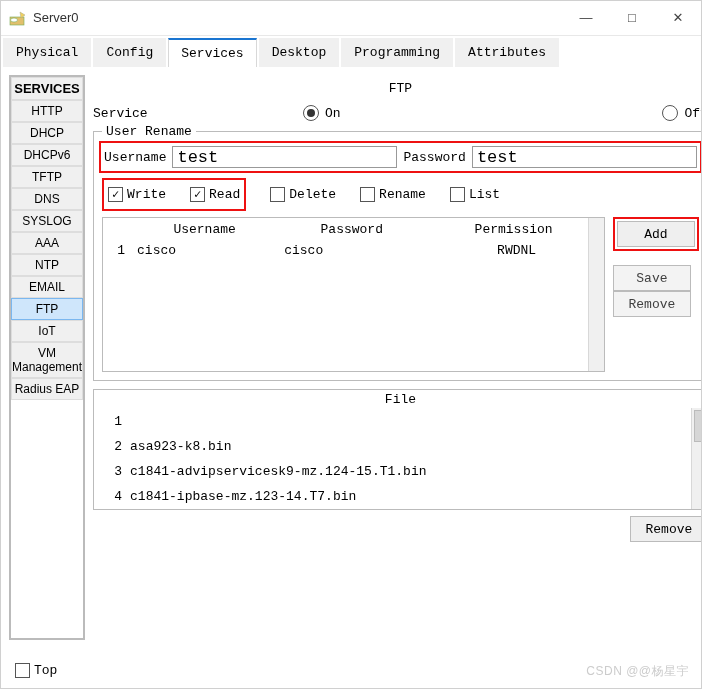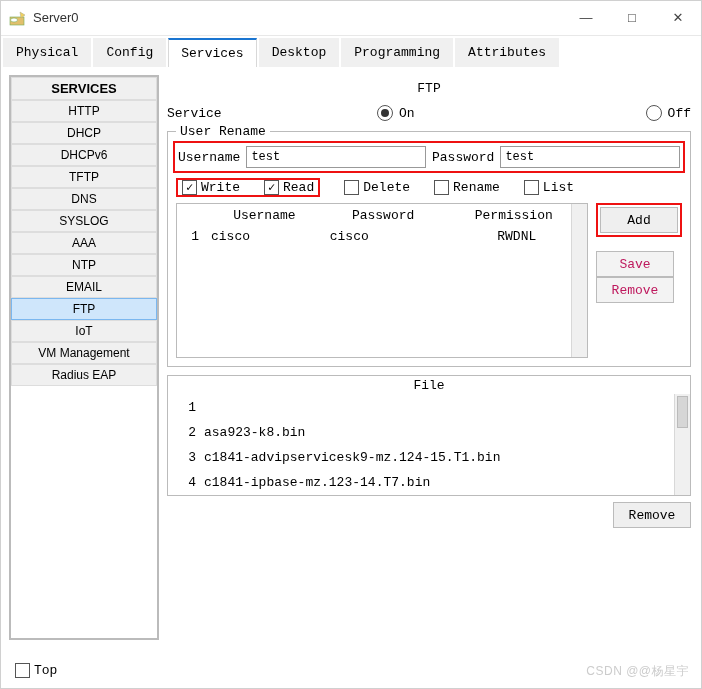--- a/index.html
+++ b/index.html
@@ -119,29 +119,29 @@
     background: #fff; padding: 0 4px;
     font-family: "Courier New", monospace;
   }
   .row { display: flex; align-items: center; font-family: "Courier New", monospace; margin: 6px 0; gap: 6px;}
   .row-fields {
     border: 2px solid #e11; padding: 3px; margin: -3px;
   }
   .lbl { white-space: nowrap; }
   .txt {
     border: 1px solid #999; padding: 2px 4px;
-    font-family: "Courier New", monospace; font-size: 12px;
+    font-family: "Courier New", monospace; font-size: 17px;
     flex: 1; height: 22px;
   }
   .perms {
     display: flex; gap: 24px; align-items: center;
     font-family: "Courier New", monospace;
     margin-top: 8px;
   }
-  .perm-highlight { border: 2px solid #e11; padding: 0 4px; display: flex; gap: 24px; }
+  .perm-highlight { border: 2px solid #e11; padding: 7px 4px; display: flex; gap: 24px; }
   .chk {
     width: 15px; height: 15px; border: 1.5px solid #555;
     display: inline-flex; align-items: center; justify-content: center;
     margin-right: 4px; cursor: pointer; background: #fff;
     font-size: 12px; line-height: 1;
   }
   .chk.checked::after { content: "✓"; color: #000; }
   .perm { display: flex; align-items: center; }
   
   .usertable-wrap { display: flex; gap: 8px; margin-top: 6px; }
@@ -166,21 +166,21 @@
   .ut-row div:nth-child(4) { text-align: center; }
   .ut-scroll {
     position: absolute; right: 0; top: 0; width: 16px; bottom: 0;
     background: #f0f0f0; border-left: 1px solid #d8d8d8;
   }
   .btn {
     width: 78px; height: 26px; background: #efefef; border: 1px solid #bbb;
     font-family: "Courier New", monospace; font-size: 13px;
     display: flex; align-items: center; justify-content: center; cursor: pointer;
   }
-  .btn.disabled { color: #be185d; background: #f3f3f3; }
+  .btn.disabled { color: #404040; background: #f3f3f3; }
   .add-highlight { border: 2px solid #e11; padding: 2px; margin-bottom: 14px;}
   .btncol { display: flex; flex-direction: column; align-items: stretch; }
   .btncol .btn { margin-bottom: 0; }
   
   .filebox {
     border: 1px solid #bbb; margin-top: 8px;
     font-family: "Courier New", monospace;
     position: relative;
   }
   .filehead { text-align: center; padding: 2px 0; }

